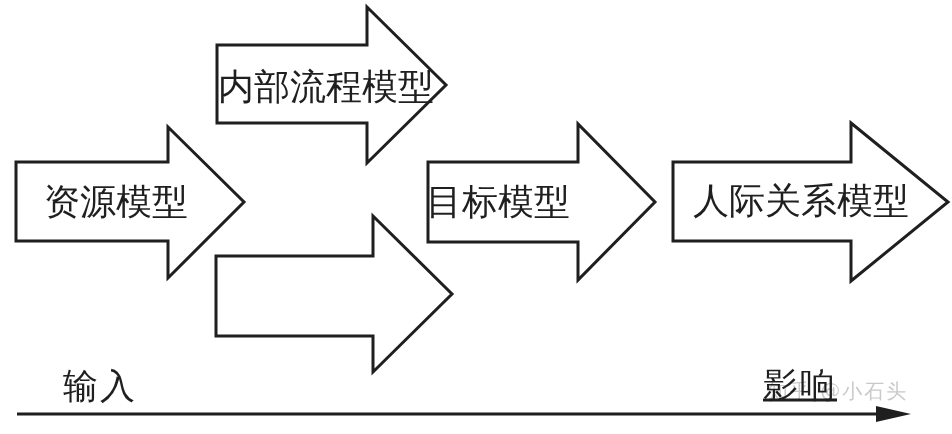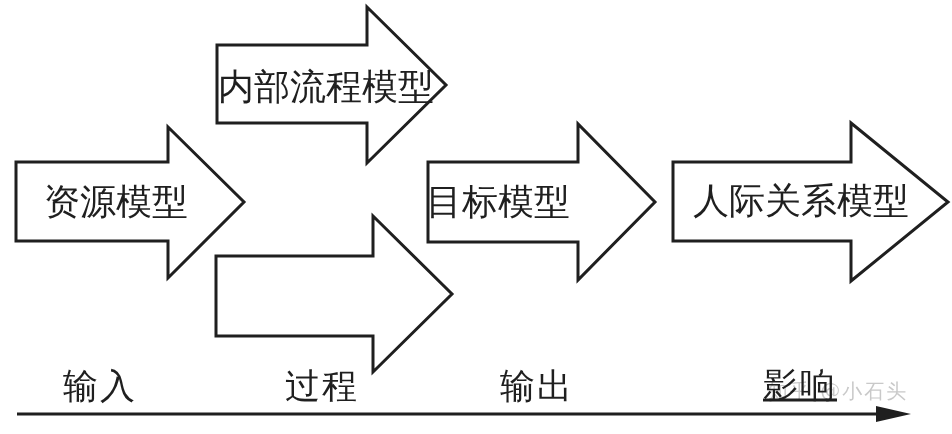--- a/index.html
+++ b/index.html
@@ -85,17 +85,15 @@
     <line class="axis-line" x1="17" y1="414" x2="882" y2="414"></line>
     <polygon class="axis-head" points="876,406 911,414 876,422"></polygon>
   </svg>
 
   <div class="lbl arrow-lbl" style="left:116px; top:202px;">资源模型</div>
   <div class="lbl arrow-lbl" style="left:326px; top:87px;">内部流程模型</div>
   <div class="lbl arrow-lbl" style="left:498px; top:202px;">目标模型</div>
   <div class="lbl arrow-lbl" style="left:801px; top:201px;">人际关系模型</div>
 
   <div class="lbl stage-lbl" style="left:100px; top:386px;">输入</div>
-  <div class="lbl stage-lbl" style="left:322px; top:386px;">过程</div>
-  <div class="lbl stage-lbl" style="left:537px; top:386px;">输出</div>
   <div class="lbl stage-lbl" style="left:800px; top:385px;text-decoration:underline;">影响</div>
 
 </div>
 
 </body></html>

